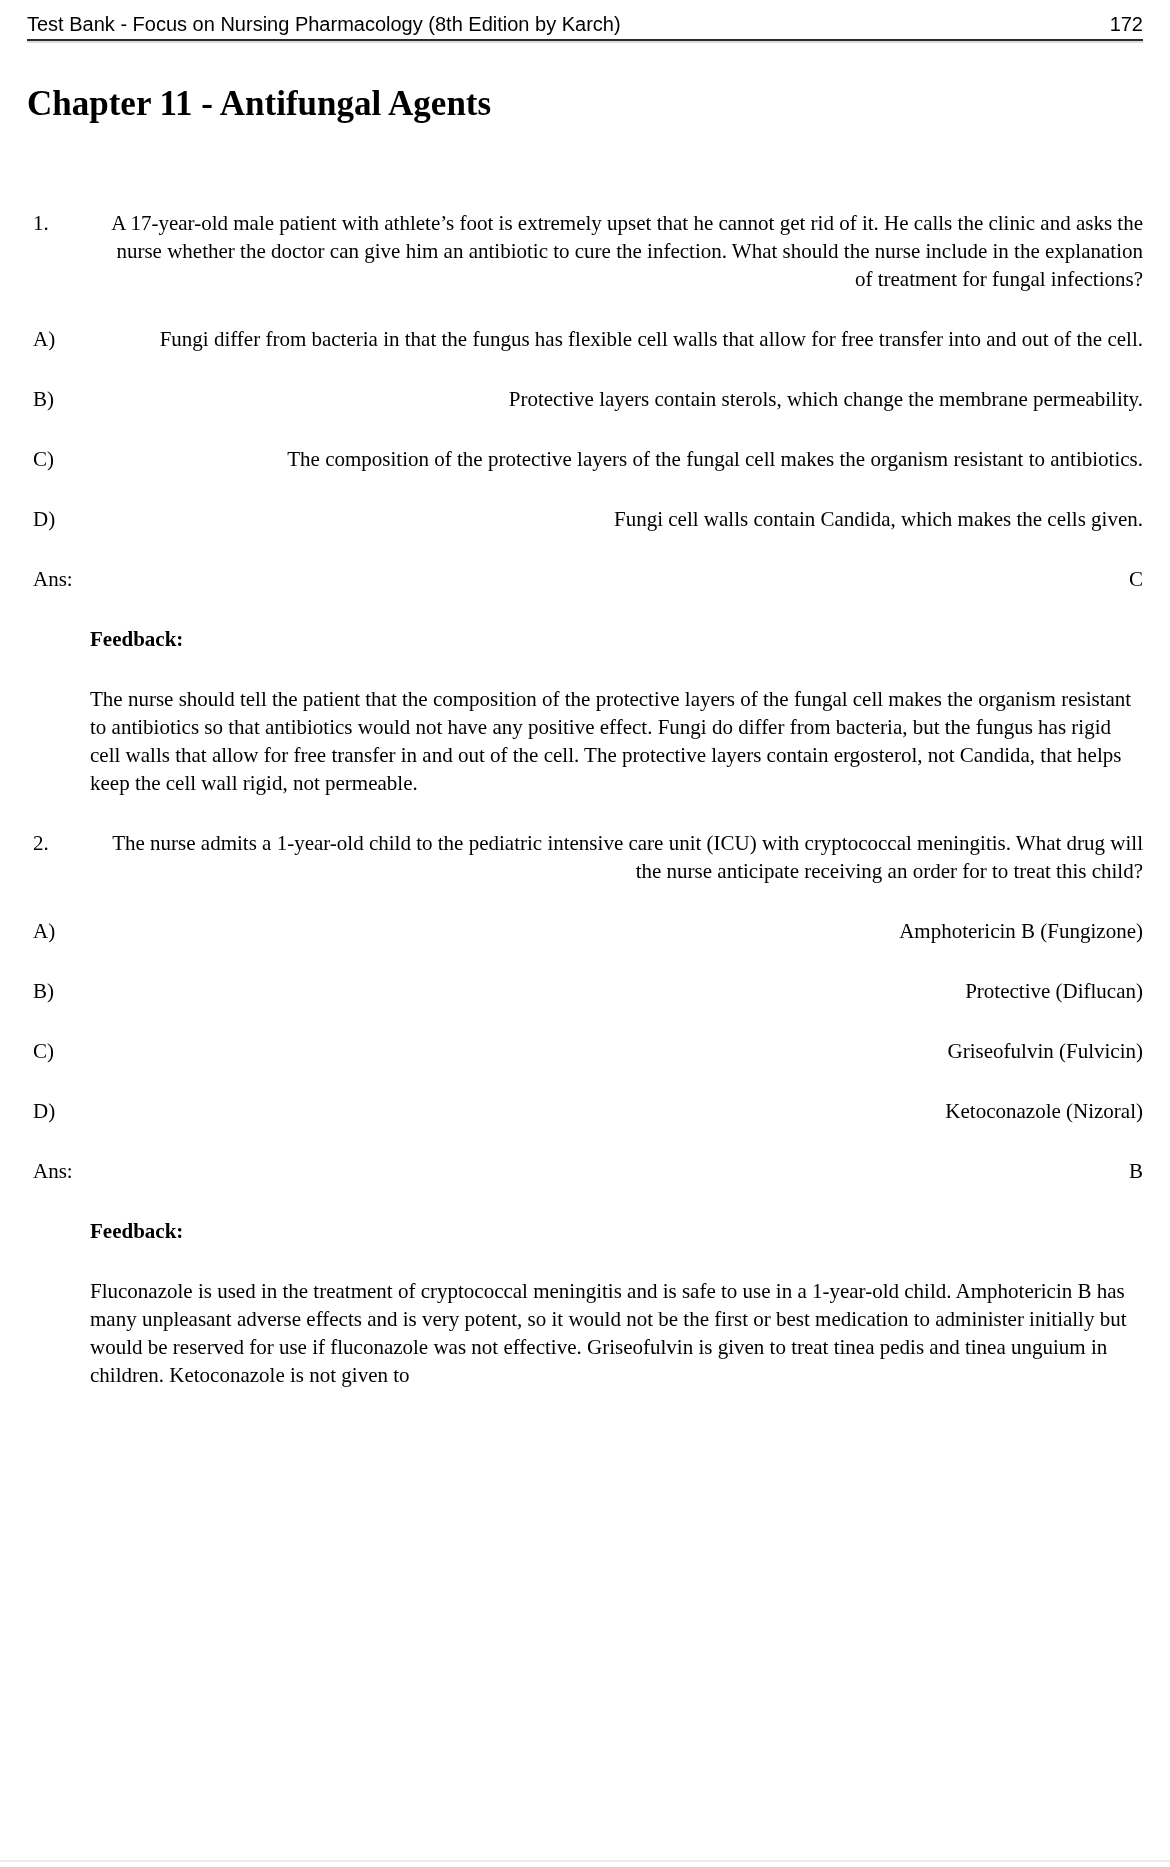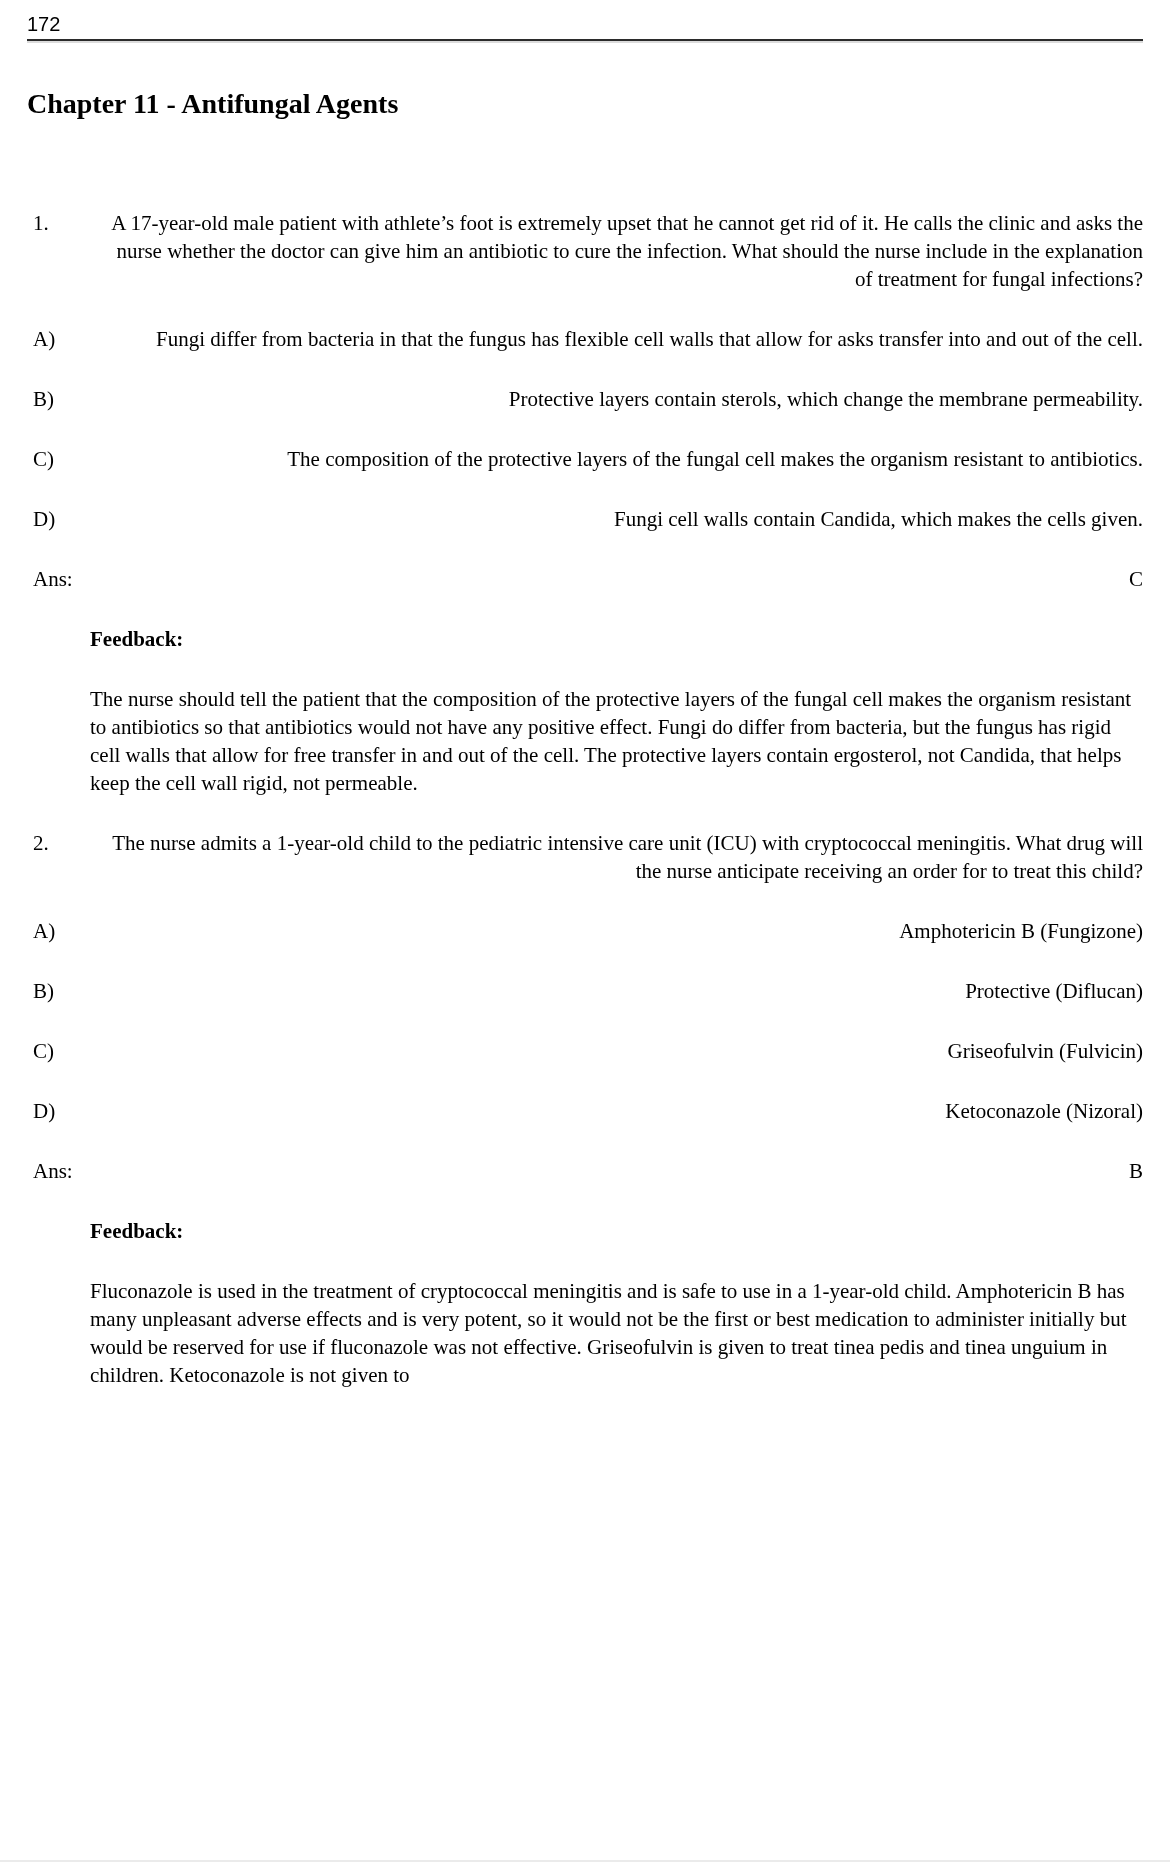--- a/index.html
+++ b/index.html
@@ -30,21 +30,21 @@
     padding-bottom: 3px;
     border-bottom: 2px solid #2b2b2b;
     box-shadow: 0 2px 0 #dcdcdc;
   }
   .header-title { text-align: left; }
   .header-page  { text-align: left; }
 
   
   .chapter-title {
     margin: 46px 0 0 0;
-    font-size: 28px;
+    font-size: 35px;
     line-height: 34px;
     font-weight: bold;
     font-family: "Liberation Serif", serif;
   }
 
   
   .content {
     font-size: 21px;
     line-height: 28px;
   }
@@ -79,36 +79,37 @@
     height: 2px;
     background: #ebebeb;
   }
 </style>
 </head>
 <body>
 
 <div class="page">
 
   <div class="header-row">
+    <span class="header-title">Test Bank - Focus on Nursing Pharmacology (8th Edition by Karch)</span>
     <span class="header-page">172</span>
   </div>
 
   <h1 class="chapter-title">Chapter 11 - Antifungal Agents</h1>
 
   <div class="content">
 
     <section>
       <div class="row first-question">
         <span class="col-num">1.</span>
         <p class="text">A 17-year-old male patient with athlete’s foot is extremely upset that he cannot get rid of it. He calls the clinic and asks the nurse whether the doctor can give him an antibiotic to cure the infection. What should the nurse include in the explanation of treatment for fungal infections?</p>
       </div>
 
       <div class="row">
         <span class="col-opt">A)</span>
-        <p class="text"><span>Fungi differ from bacteria in that the fungus has flexible cell walls that allow for asks transfer into and out of the cell.</span><span class="italic-term"></span><span></span></p>
+        <p class="text"><span>Fungi differ from bacteria in that the fungus has flexible cell walls that allow for free transfer into and out of the cell.</span><span class="italic-term"></span><span></span></p>
       </div>
 
       <div class="row">
         <span class="col-opt">B)</span>
         <p class="text"><span>Protective layers contain sterols, which change the membrane permeability.</span><span class="italic-term"></span><span></span></p>
       </div>
 
       <div class="row">
         <span class="col-opt">C)</span>
         <p class="text"><span>The composition of the protective layers of the fungal cell makes the organism resistant to antibiotics.</span><span class="italic-term"></span><span></span></p>

